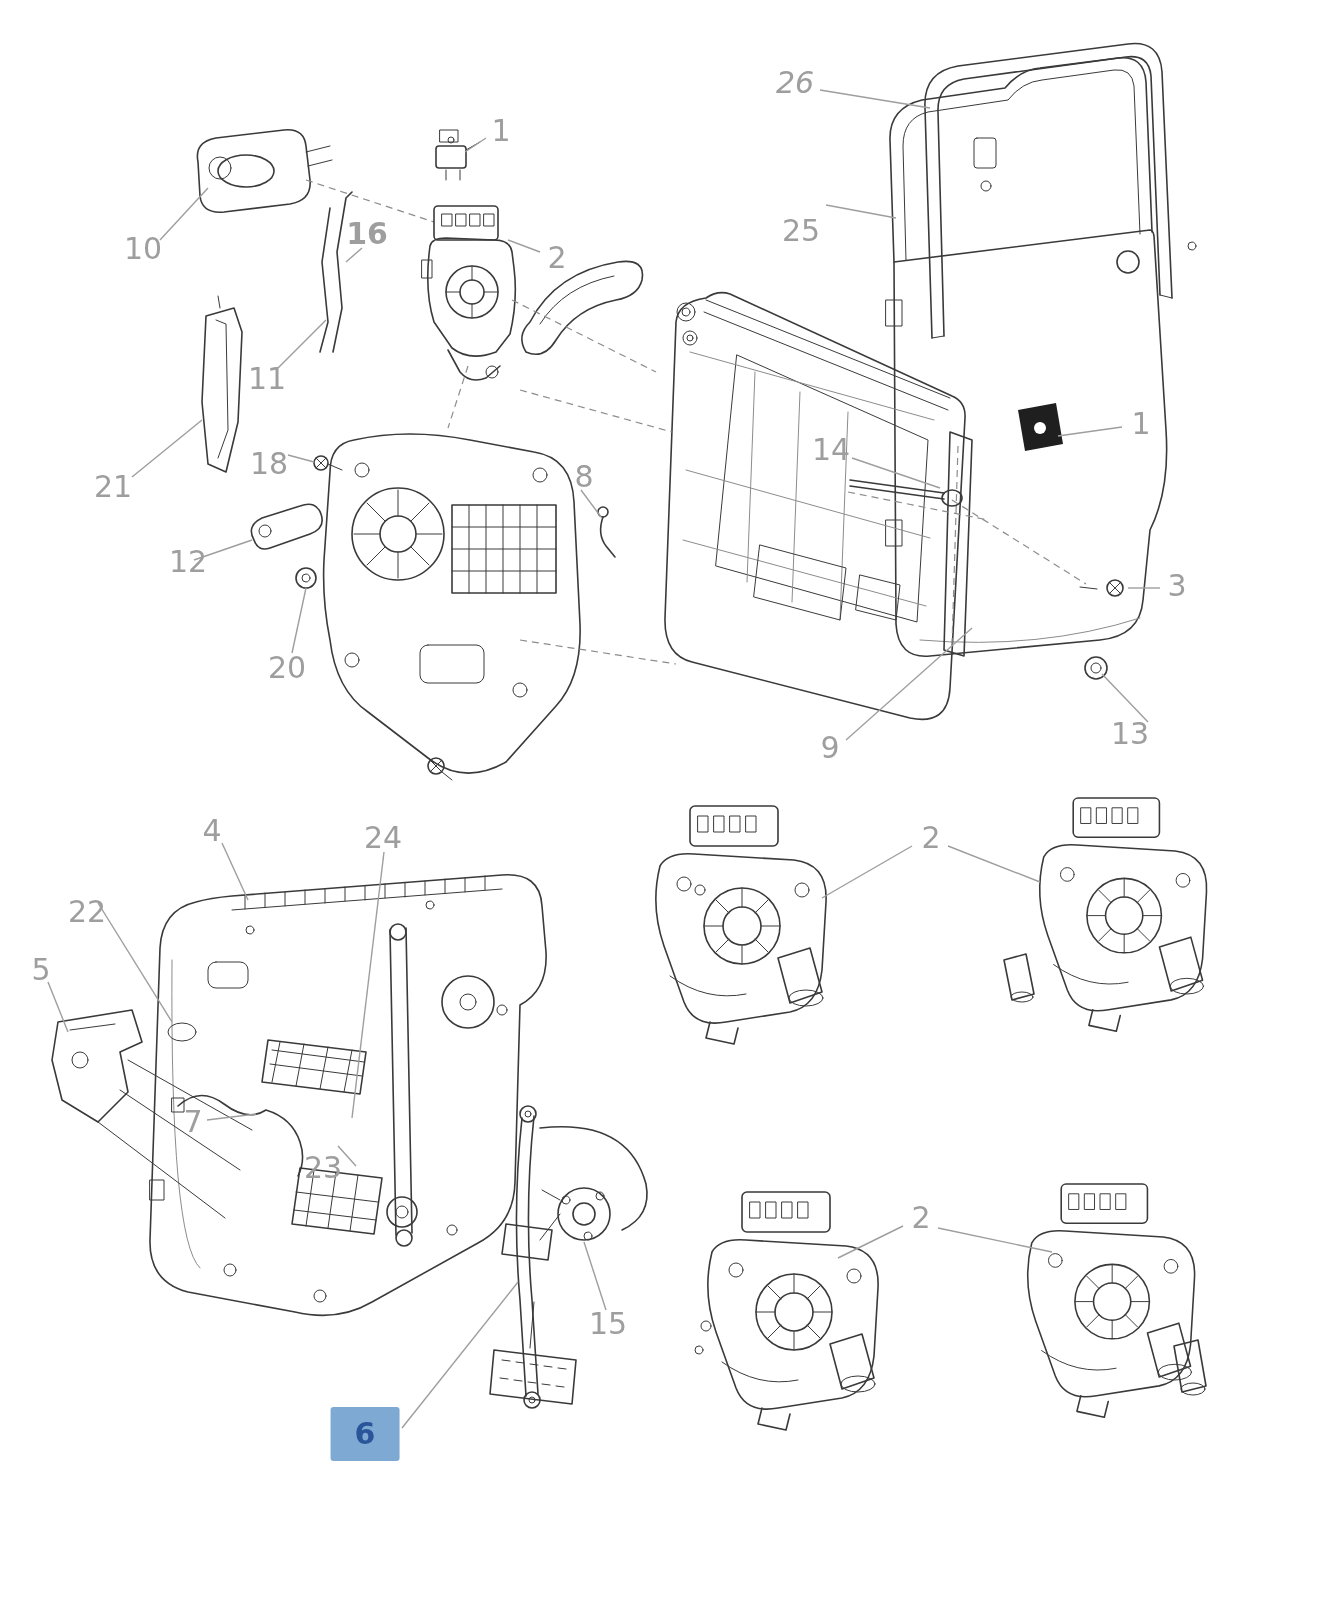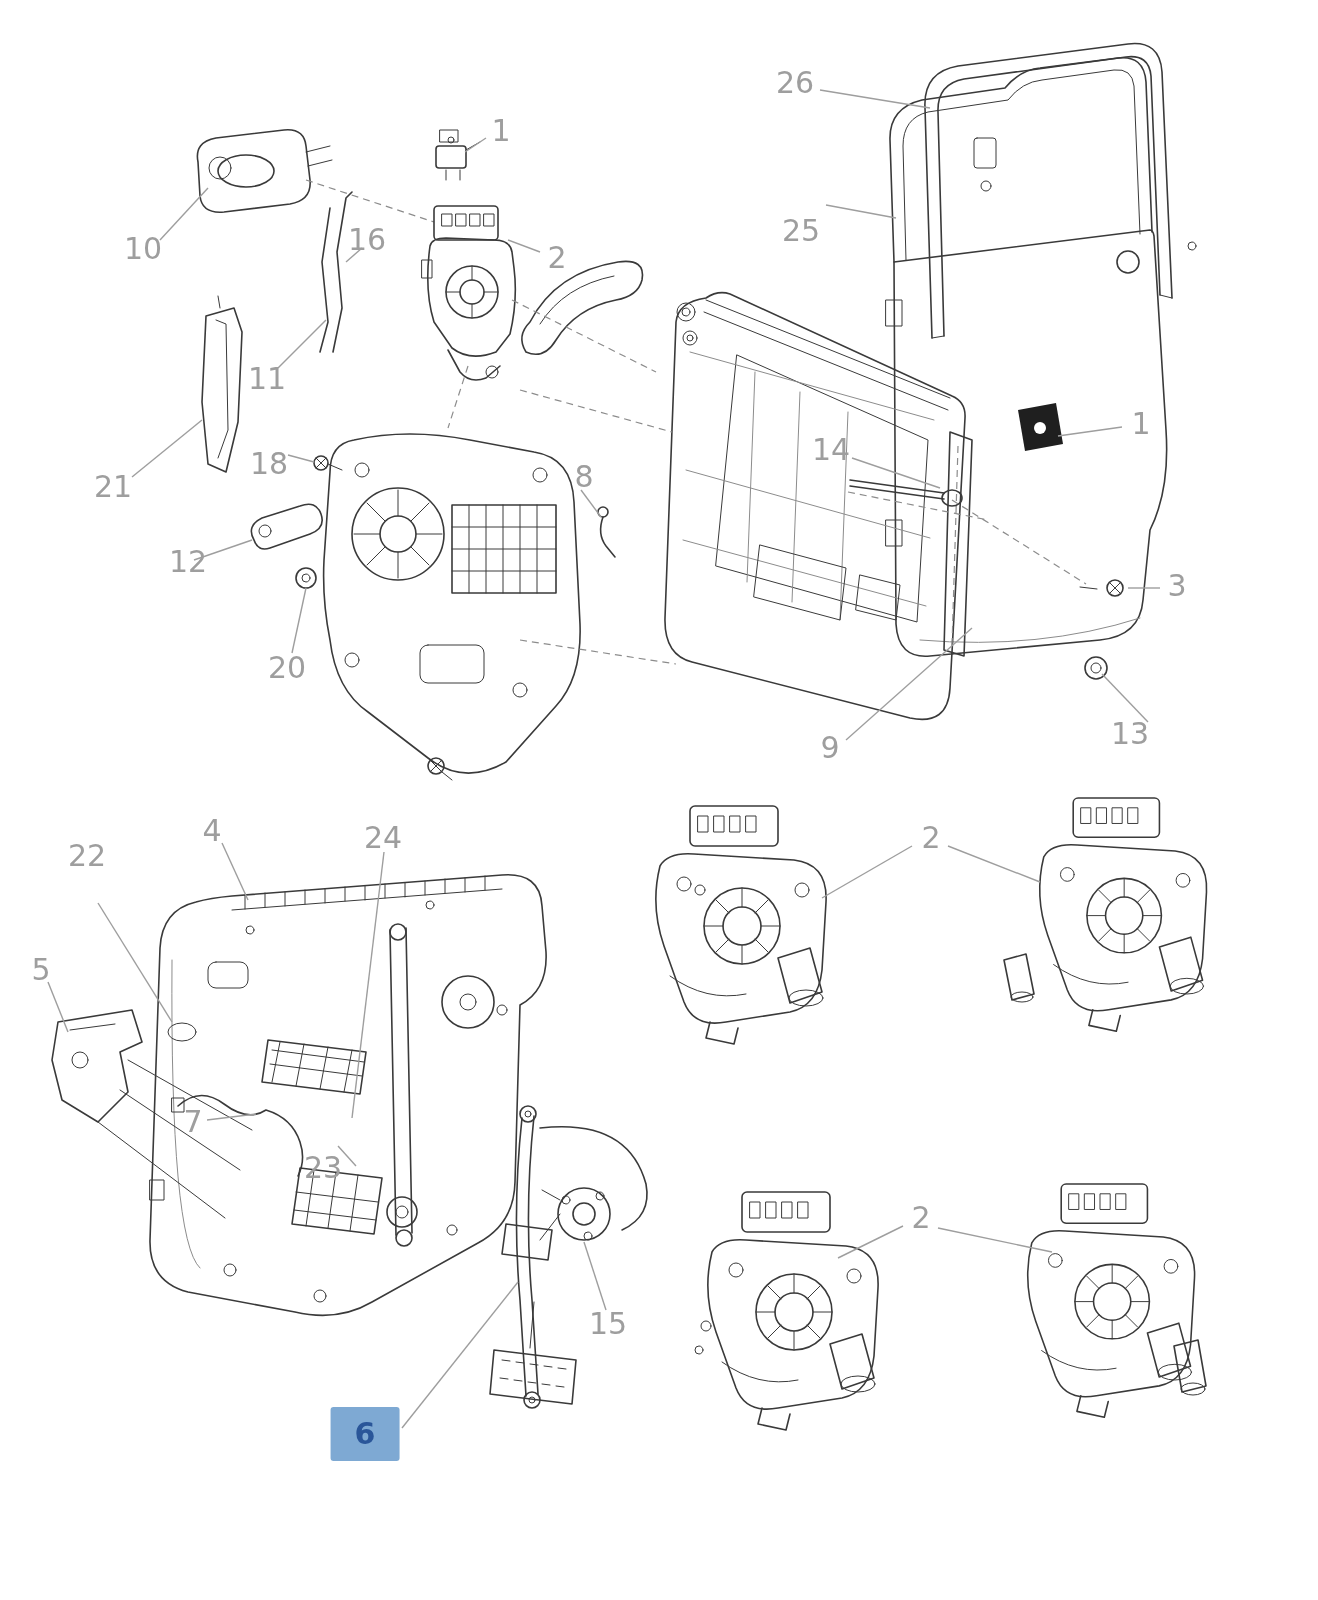--- a/index.html
+++ b/index.html
@@ -273,40 +273,40 @@
         <line x1="207" y1="1120" x2="256" y2="1114" class="leader"></line>
         <line x1="338" y1="1146" x2="356" y2="1166" class="leader"></line>
         <line x1="606" y1="1310" x2="584" y2="1242" class="leader"></line>
         <line x1="402" y1="1428" x2="518" y2="1282" class="leader"></line>
         <line x1="903" y1="1226" x2="838" y2="1258" class="leader"></line>
         <line x1="938" y1="1228" x2="1052" y2="1252" class="leader"></line>
       </g>
   </svg>
 
   <div style="position:absolute;left:0;top:0;width:100%;height:100%;">
-      <div class="callout" style="left: 795px; top: 83px;">26</div>
+      <div class="callout" style="left: 795px; top: 83px; font-style: italic;">26</div>
       <div class="callout" style="left: 801px; top: 199px; margin-top: 32px;">25</div>
       <div class="callout" style="left: 501px; top: 131px;">1</div>
       <div class="callout" style="left: 557px; top: 258px;">2</div>
-      <div class="callout" style="left: 367px; top: 240px;">16</div>
+      <div class="callout" style="left: 367px; top: 234px; font-weight: bold;">16</div>
       <div class="callout" style="left: 143px; top: 249px;">10</div>
       <div class="callout" style="left: 267px; top: 379px;">11</div>
       <div class="callout" style="left: 113px; top: 487px;">21</div>
       <div class="callout" style="left: 269px; top: 464px;">18</div>
       <div class="callout" style="left: 584px; top: 477px;">8</div>
       <div class="callout" style="left: 831px; top: 450px;">14</div>
       <div class="callout" style="left: 1141px; top: 424px;">1</div>
       <div class="callout" style="left: 188px; top: 562px;">12</div>
       <div class="callout" style="left: 1177px; top: 586px;">3</div>
       <div class="callout" style="left: 287px; top: 668px; text-align: right;">20</div>
       <div class="callout" style="left: 830px; top: 748px;">9</div>
       <div class="callout" style="left: 1130px; top: 734px; text-align: center;">13</div>
       <div class="callout" style="left: 212px; top: 831px;">4</div>
       <div class="callout" style="left: 383px; top: 838px;">24</div>
-      <div class="callout" style="left: 87px; top: 856px;">22</div>
+      <div class="callout" style="left: 87px; top: 912px;">22</div>
       <div class="callout" style="left: 41px; top: 970px;">5</div>
       <div class="callout" style="left: 931px; top: 838px;">2</div>
       <div class="callout" style="left: 193px; top: 1122px;">7</div>
       <div class="callout" style="left: 323px; top: 1138px; margin-top: 30px;">23</div>
       <div class="callout" style="left: 608px; top: 1324px;">15</div>
       <div class="callout highlighted" style="left: 365px; top: 1434px;">6</div>
       <div class="callout" style="left: 921px; top: 1218px;">2</div>
     </div>
 </div>
 

